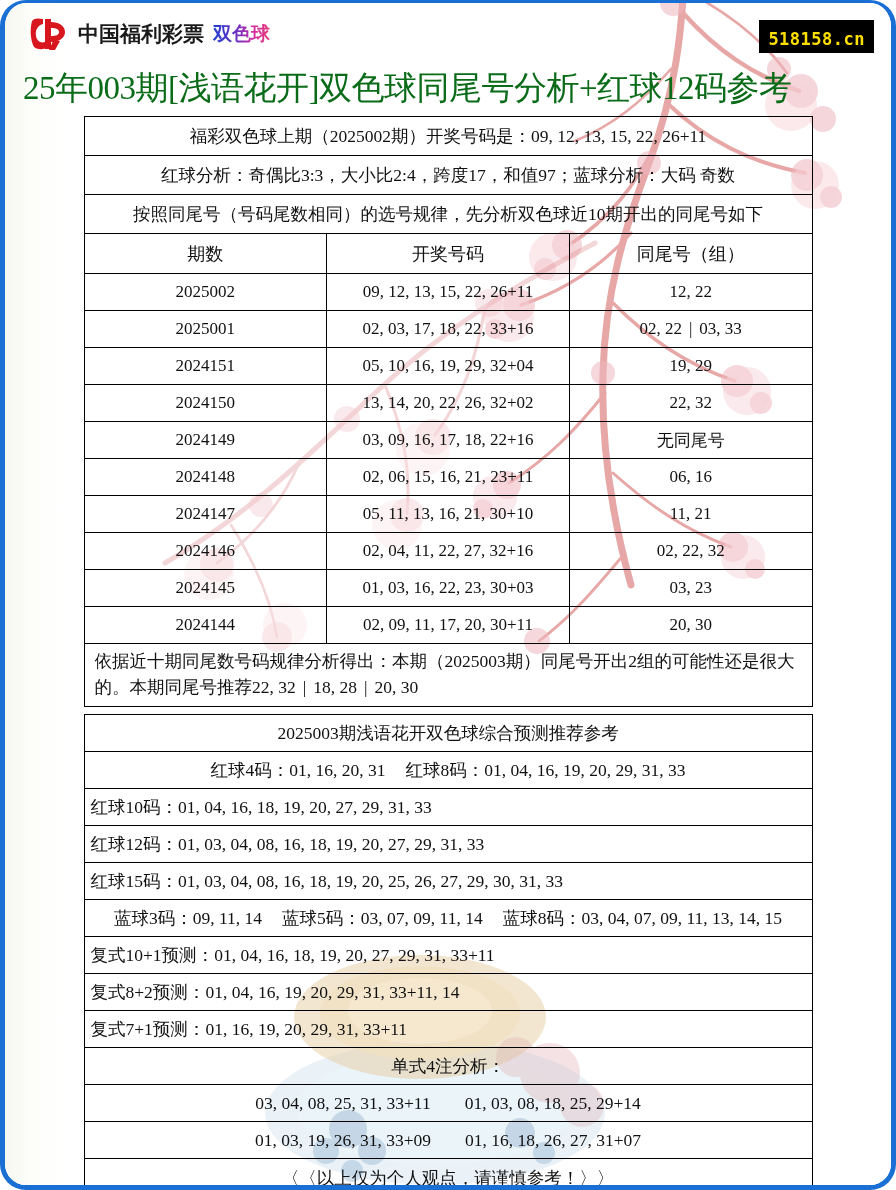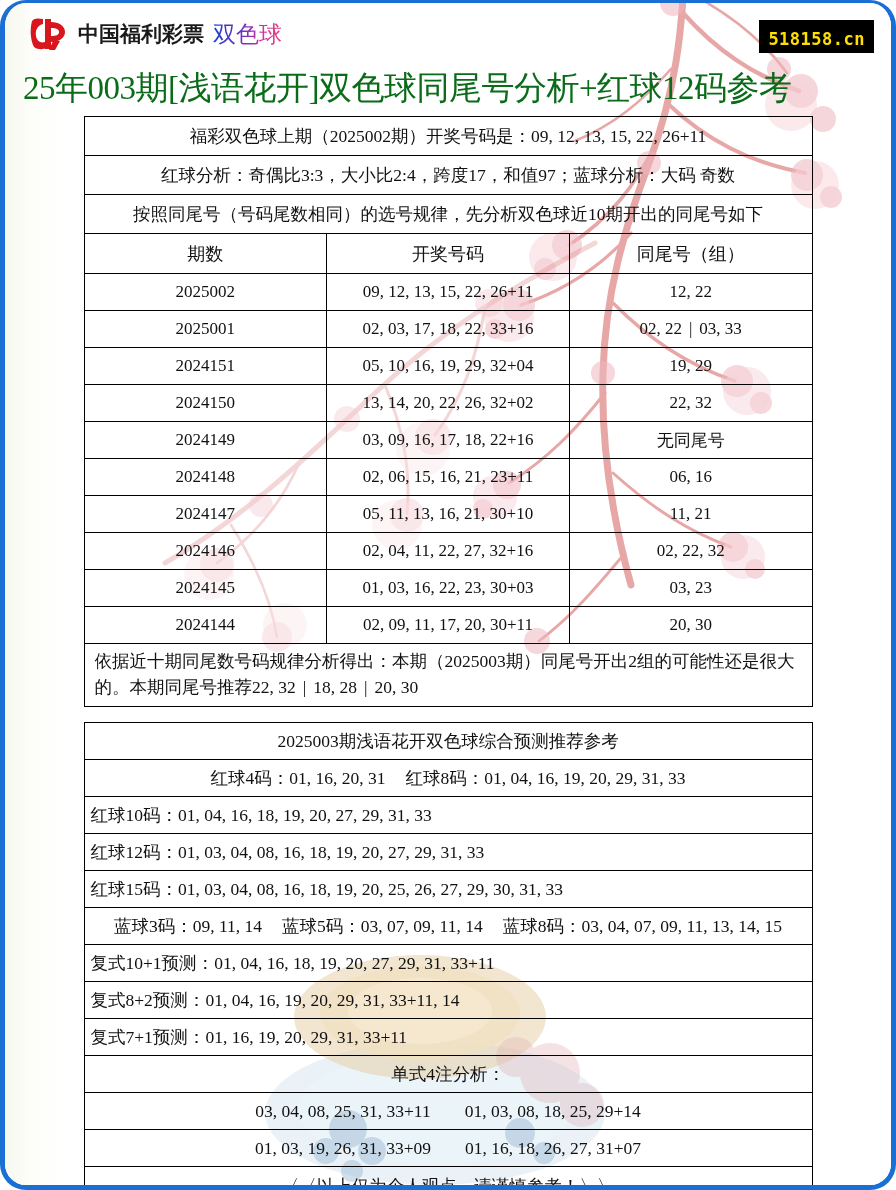--- a/index.html
+++ b/index.html
@@ -82,22 +82,22 @@
   #logo-cn {
     font-family: "DejaVu Sans", sans-serif;
     font-size: 21px;
     font-weight: 700;
     color: #1a1a1a;
     letter-spacing: 0px;
     white-space: nowrap;
   }
   #logo-ssq {
     font-family: "DejaVu Sans", sans-serif;
-    font-size: 23px;
-    font-weight: 400;
+    font-size: 19px;
+    font-weight: 700;
     white-space: nowrap;
     background: linear-gradient(90deg, #1f3fd0 0%, #6b2fc2 42%, #d42fa0 72%, #e03a7a 100%);
     -webkit-background-clip: text;
     background-clip: text;
     color: transparent;
   }
   #site-badge {
     position: absolute;
     right: 17px; top: 17px;
     background: #000000;
@@ -125,21 +125,21 @@
     letter-spacing: -0.5px;
   }
 
   
   .tbl {
     position: relative;
     z-index: 3;
     border-collapse: collapse;
     table-layout: fixed;
     width: 729px;
-    margin: 16px auto;
+    margin: 8px auto;
     background: transparent;
   }
   #tbl-top { margin-top: 5px; }
 
   .tbl td, .tbl th {
     border: 1px solid #000000;
     padding: 0 8px;
     font-weight: 400;
     font-size: 17px;
     color: #111111;

